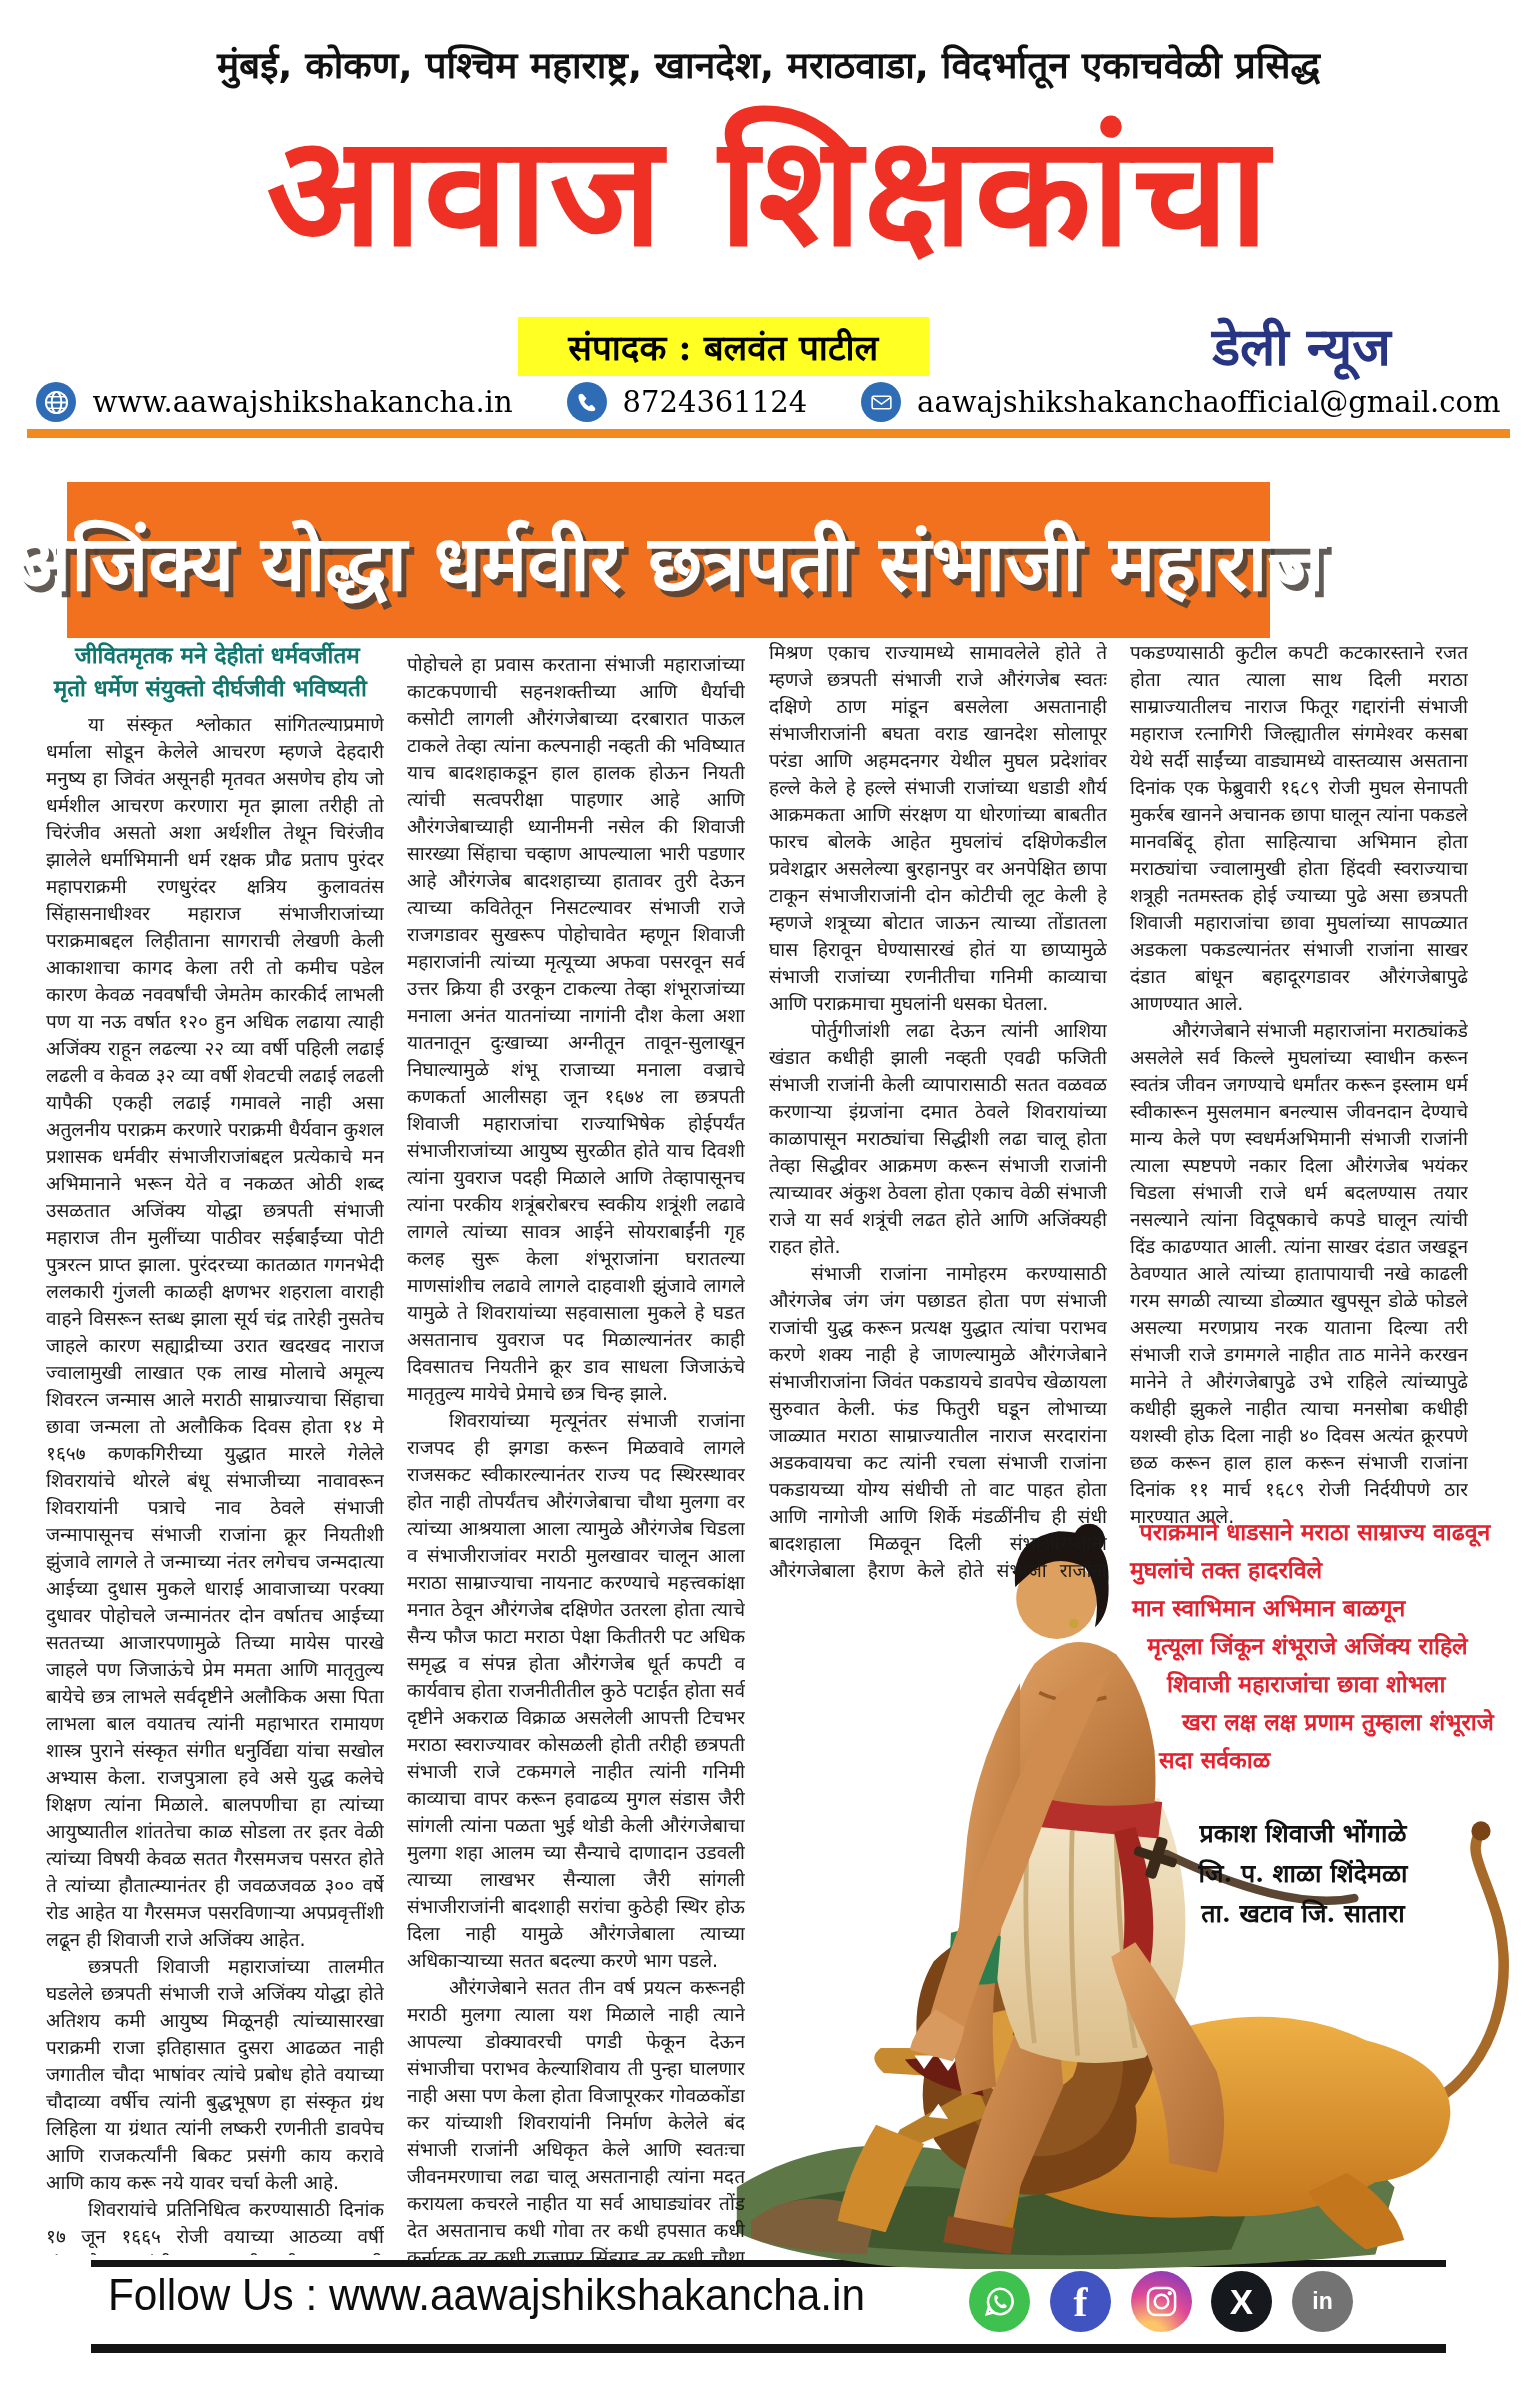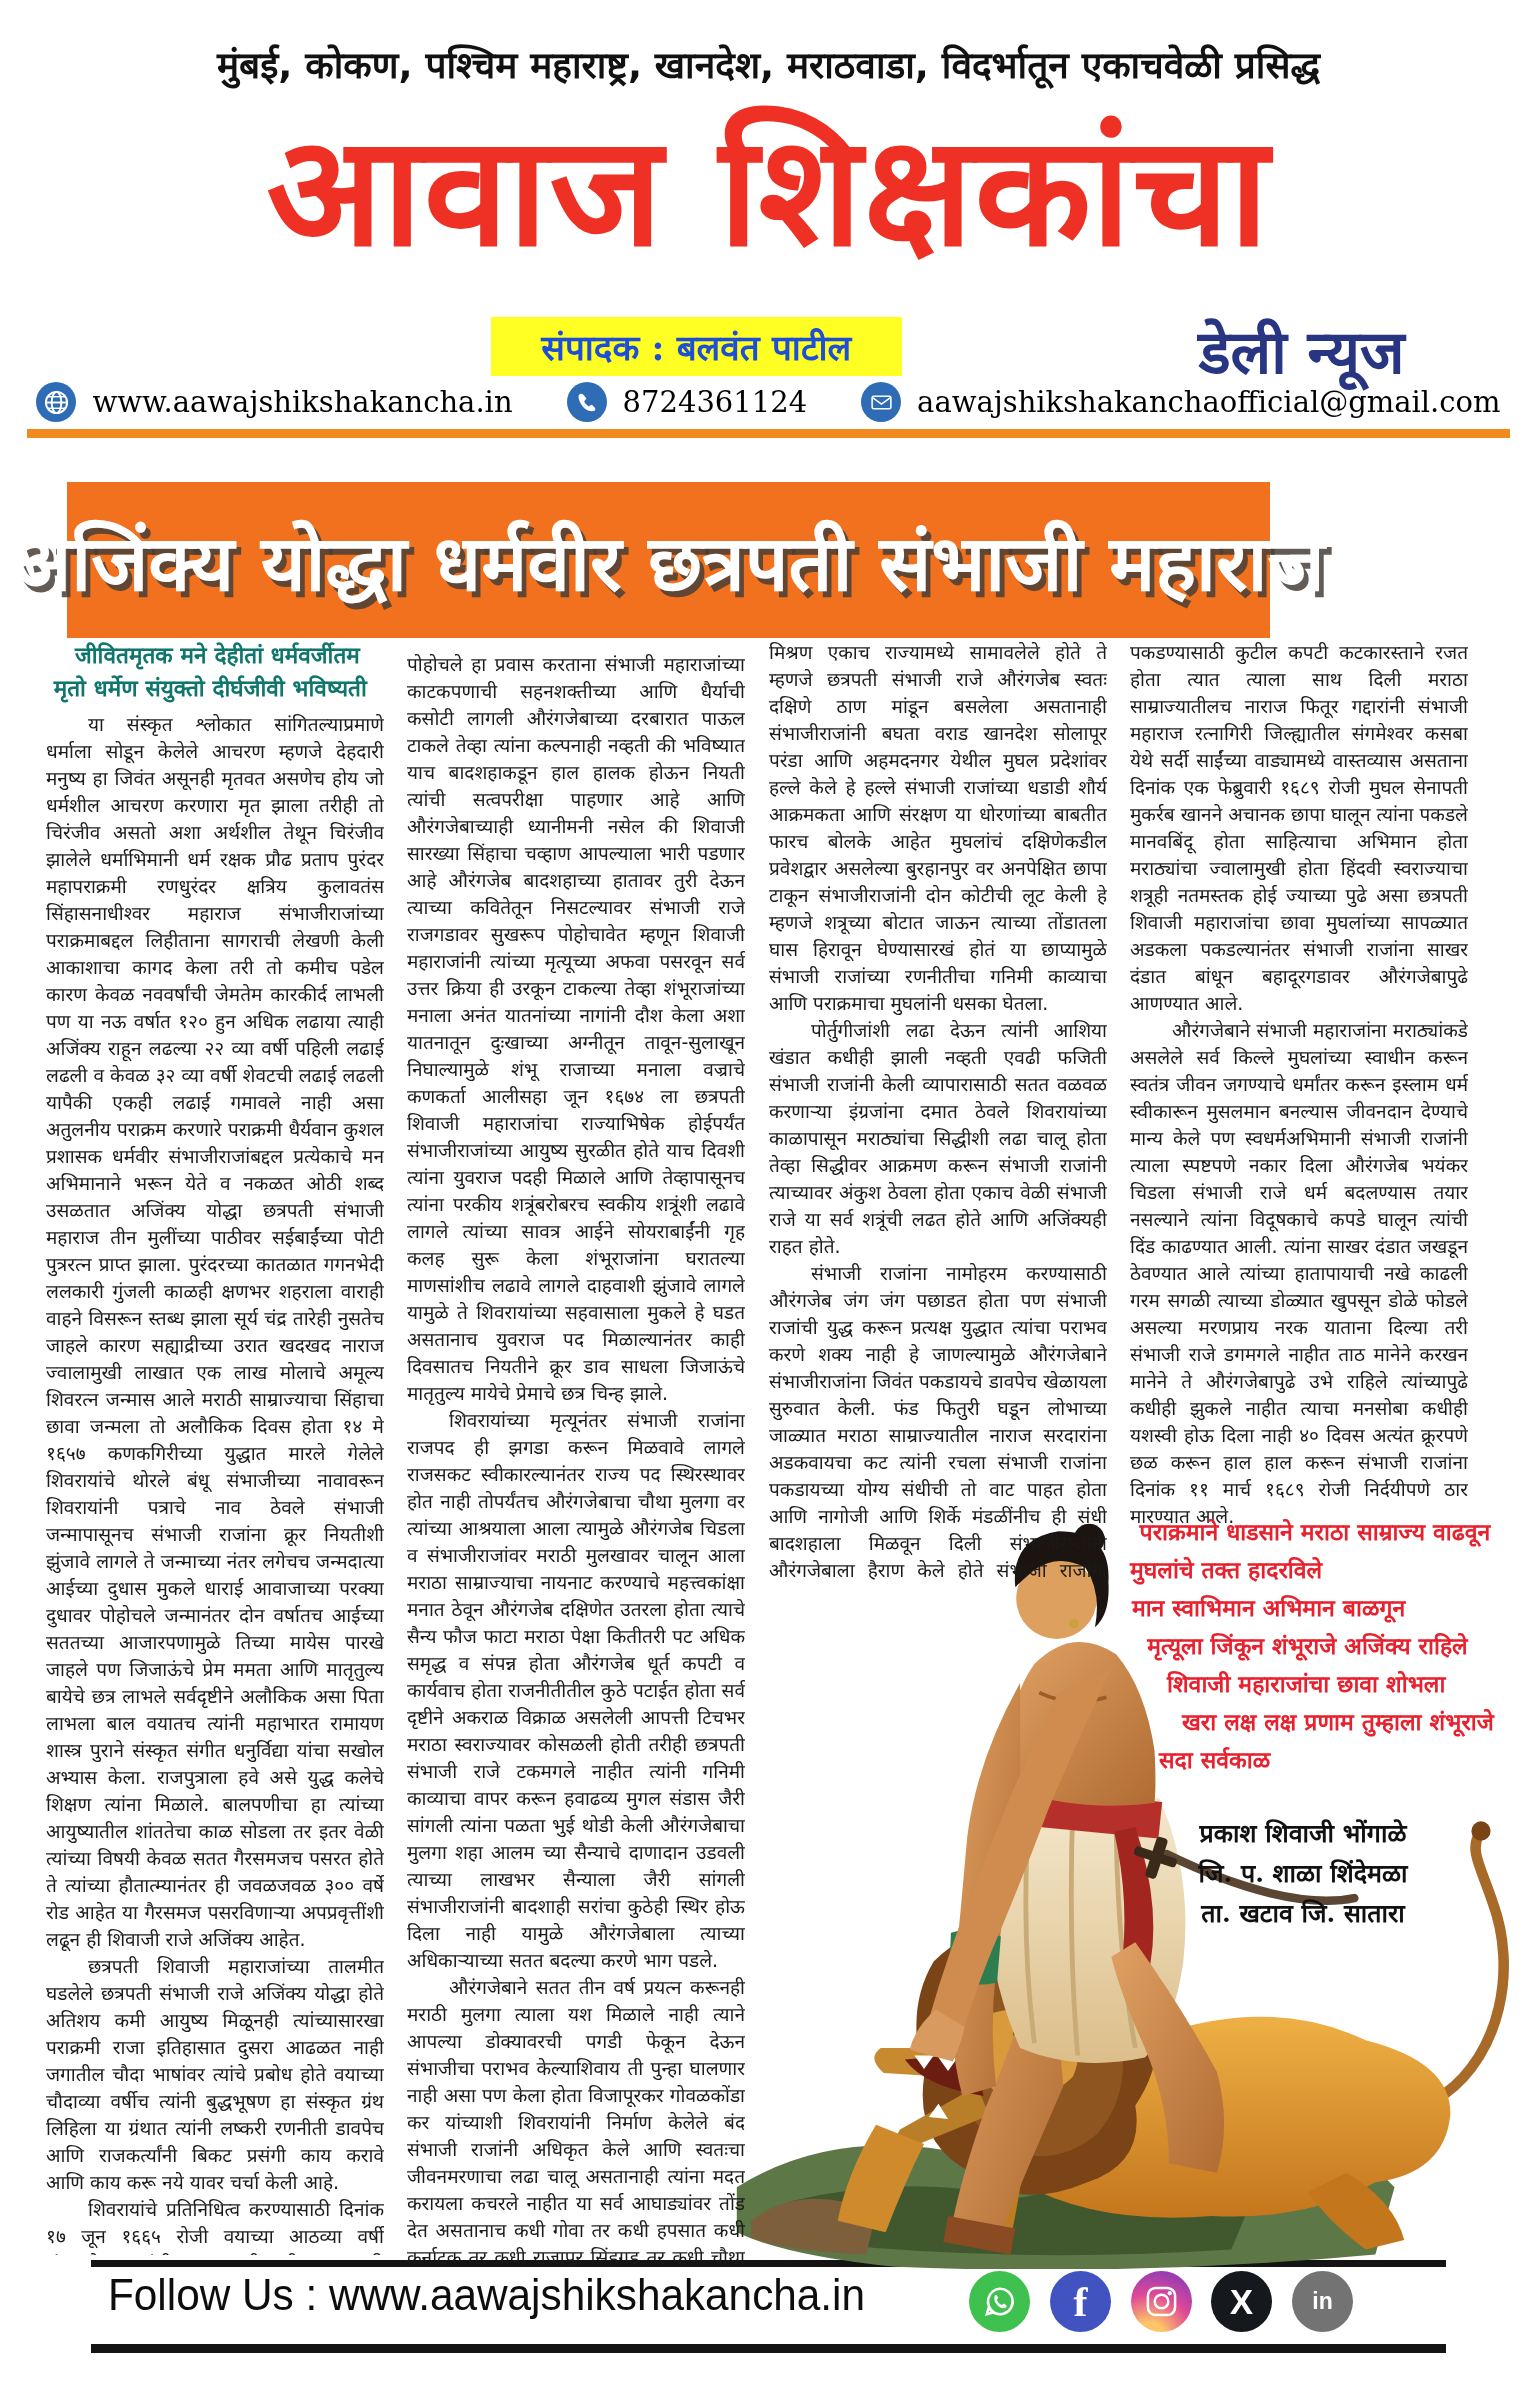--- a/index.html
+++ b/index.html
@@ -4,25 +4,25 @@
 <style>
   html,body{margin:0;padding:0;background:#888;}
   #page{position:relative;width:1537px;height:2400px;background:#ffffff;overflow:hidden;
         font-family:"DejaVu Sans",sans-serif;color:#1a1a1a;}
   
   .tagline{position:absolute;top:38px;left:0;width:100%;text-align:center;
            font-size:37px;font-weight:bold;color:#111;}
   .masthead{position:absolute;top:104px;left:0;width:100%;text-align:center;
             font-size:152px;line-height:1.15;font-weight:bold;color:#ee3124;
             font-family:"DejaVu Serif",serif;letter-spacing:1.9px;}
-  .editor-badge{position:absolute;top:317px;left:491px;width:403px;text-align:center;
-            background:#ffff24;color:#1d4ed8;font-weight:bold;font-size:35px;
+  .editor-badge{position:absolute;top:317px;left:518px;width:403px;text-align:center;
+            background:#ffff24;color:#000000;font-weight:bold;font-size:35px;
             padding:5.8px 3.8px;font-family:"DejaVu Serif",serif;}
   .edition-name{position:absolute;top:309px;left:1119px;width:365px;text-align:center;
-            color:#283583;font-weight:bold;font-size:60px;font-family:"DejaVu Serif",serif;}
+            color:#283583;font-weight:bold;font-size:52px;font-family:"DejaVu Serif",serif;}
   .contact-bar{position:absolute;top:382px;left:0;width:100%;display:flex;
             justify-content:center;gap:54px;align-items:center;font-size:29px;
             font-family:"DejaVu Serif",serif;color:#000;}
   .contact-item{display:flex;align-items:center;gap:16px;}
   .cicon{width:40px;height:40px;border-radius:50%;background:#2e6cb5;display:flex;
          align-items:center;justify-content:center;flex:0 0 auto;}
   .rule-orange{position:absolute;top:429px;left:27px;width:1483px;height:8.6px;background:#f28b1f;}
   
   .banner{position:absolute;top:482px;left:67px;width:1203px;height:156px;background:#f2711f;
           display:flex;align-items:center;justify-content:center;}

